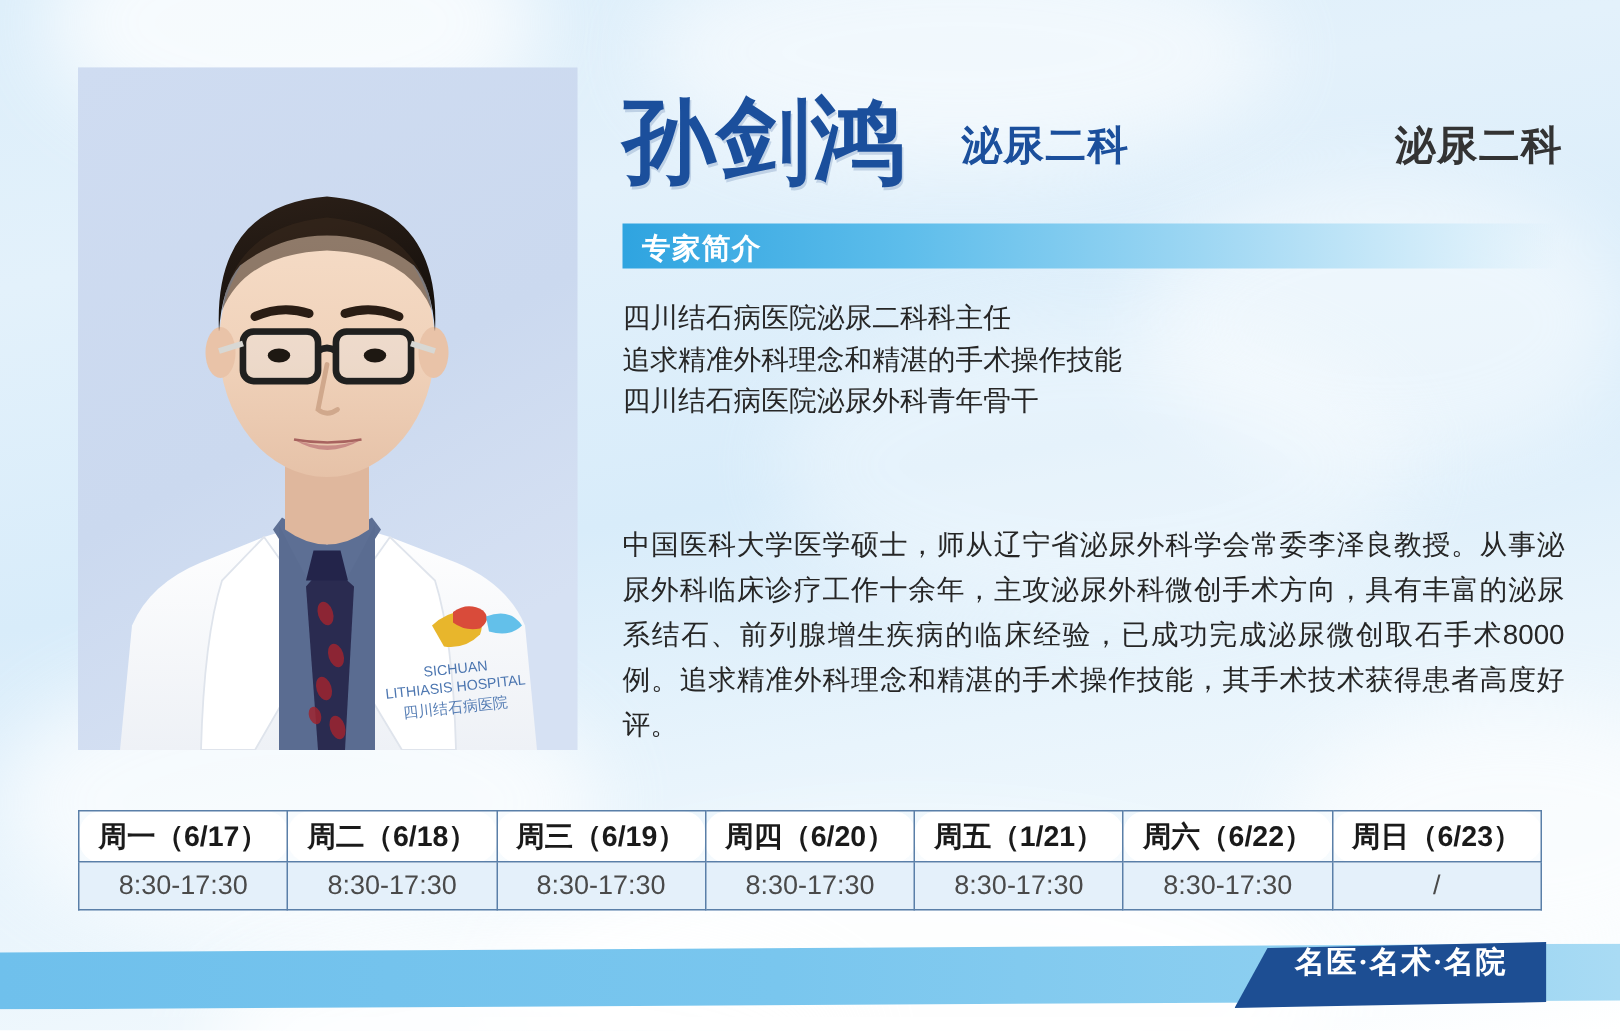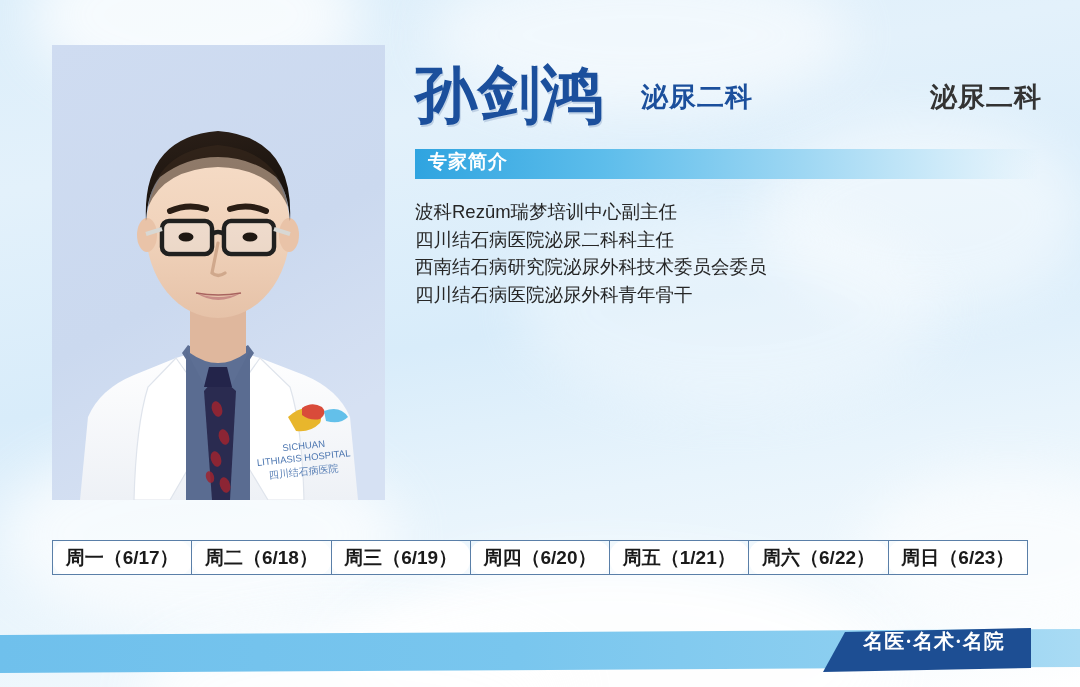--- a/index.html
+++ b/index.html
@@ -90,21 +90,21 @@
 
   
   #section-bar {
     position: absolute;
     left: 415px;
     top: 149px;
     width: 625px;
     height: 30px;
     background: linear-gradient(90deg, #2fa4e0 0%, #5dbdeb 30%, #9ed7f3 62%, #cdeaf9 84%, rgba(222,242,252,0) 100%);
     display: flex;
-    align-items: flex-start;
+    align-items: flex-end;
   }
   #section-bar-label {
     color: #ffffff;
     font-size: 19px;
     font-weight: bold;
     letter-spacing: 1px;
     padding-left: 13px;
   }
 
   
@@ -294,38 +294,47 @@
     <span id="doctor-name">孙剑鸿</span>
     <span id="doctor-title">泌尿二科</span>
     <span id="department">泌尿二科</span>
   </div>
 
   <div id="section-bar">
     <span id="section-bar-label">专家简介</span>
   </div>
 
   <div id="credentials">
-    <div class="line">波科Rezūm瑞梦培训中心副主任</div>
     <div class="line">四川结石病医院泌尿二科科主任</div>
-    <div class="line">西南结石病研究院泌尿外科技术委员会委员</div>
+    <div class="line">追求精准外科理念和精湛的手术操作技能</div>
     <div class="line">四川结石病医院泌尿外科青年骨干</div>
   </div>
 
+  <div id="summary">中国医科大学医学硕士，师从辽宁省泌尿外科学会常委李泽良教授。从事泌尿外科临床诊疗工作十余年，主攻泌尿外科微创手术方向，具有丰富的泌尿系结石、前列腺增生疾病的临床经验，已成功完成泌尿微创取石手术8000例。追求精准外科理念和精湛的手术操作技能，其手术技术获得患者高度好评。</div>
 
   <table id="schedule">
     <tbody>
       <tr class="head">
         <td>周一（6/17）</td>
         <td>周二（6/18）</td>
         <td>周三（6/19）</td>
         <td>周四（6/20）</td>
         <td>周五（1/21）</td>
         <td>周六（6/22）</td>
         <td>周日（6/23）</td>
       </tr>
+      <tr class="body">
+        <td>8:30-17:30</td>
+        <td>8:30-17:30</td>
+        <td>8:30-17:30</td>
+        <td>8:30-17:30</td>
+        <td>8:30-17:30</td>
+        <td>8:30-17:30</td>
+        <td>/</td>
+      </tr>
     </tbody>
   </table>
 
   <div id="bottom-band"></div>
   <div id="bottom-tag">
     <span id="bottom-tag-label">名医·名术·名院</span>
   </div>
 
 </div>
 

